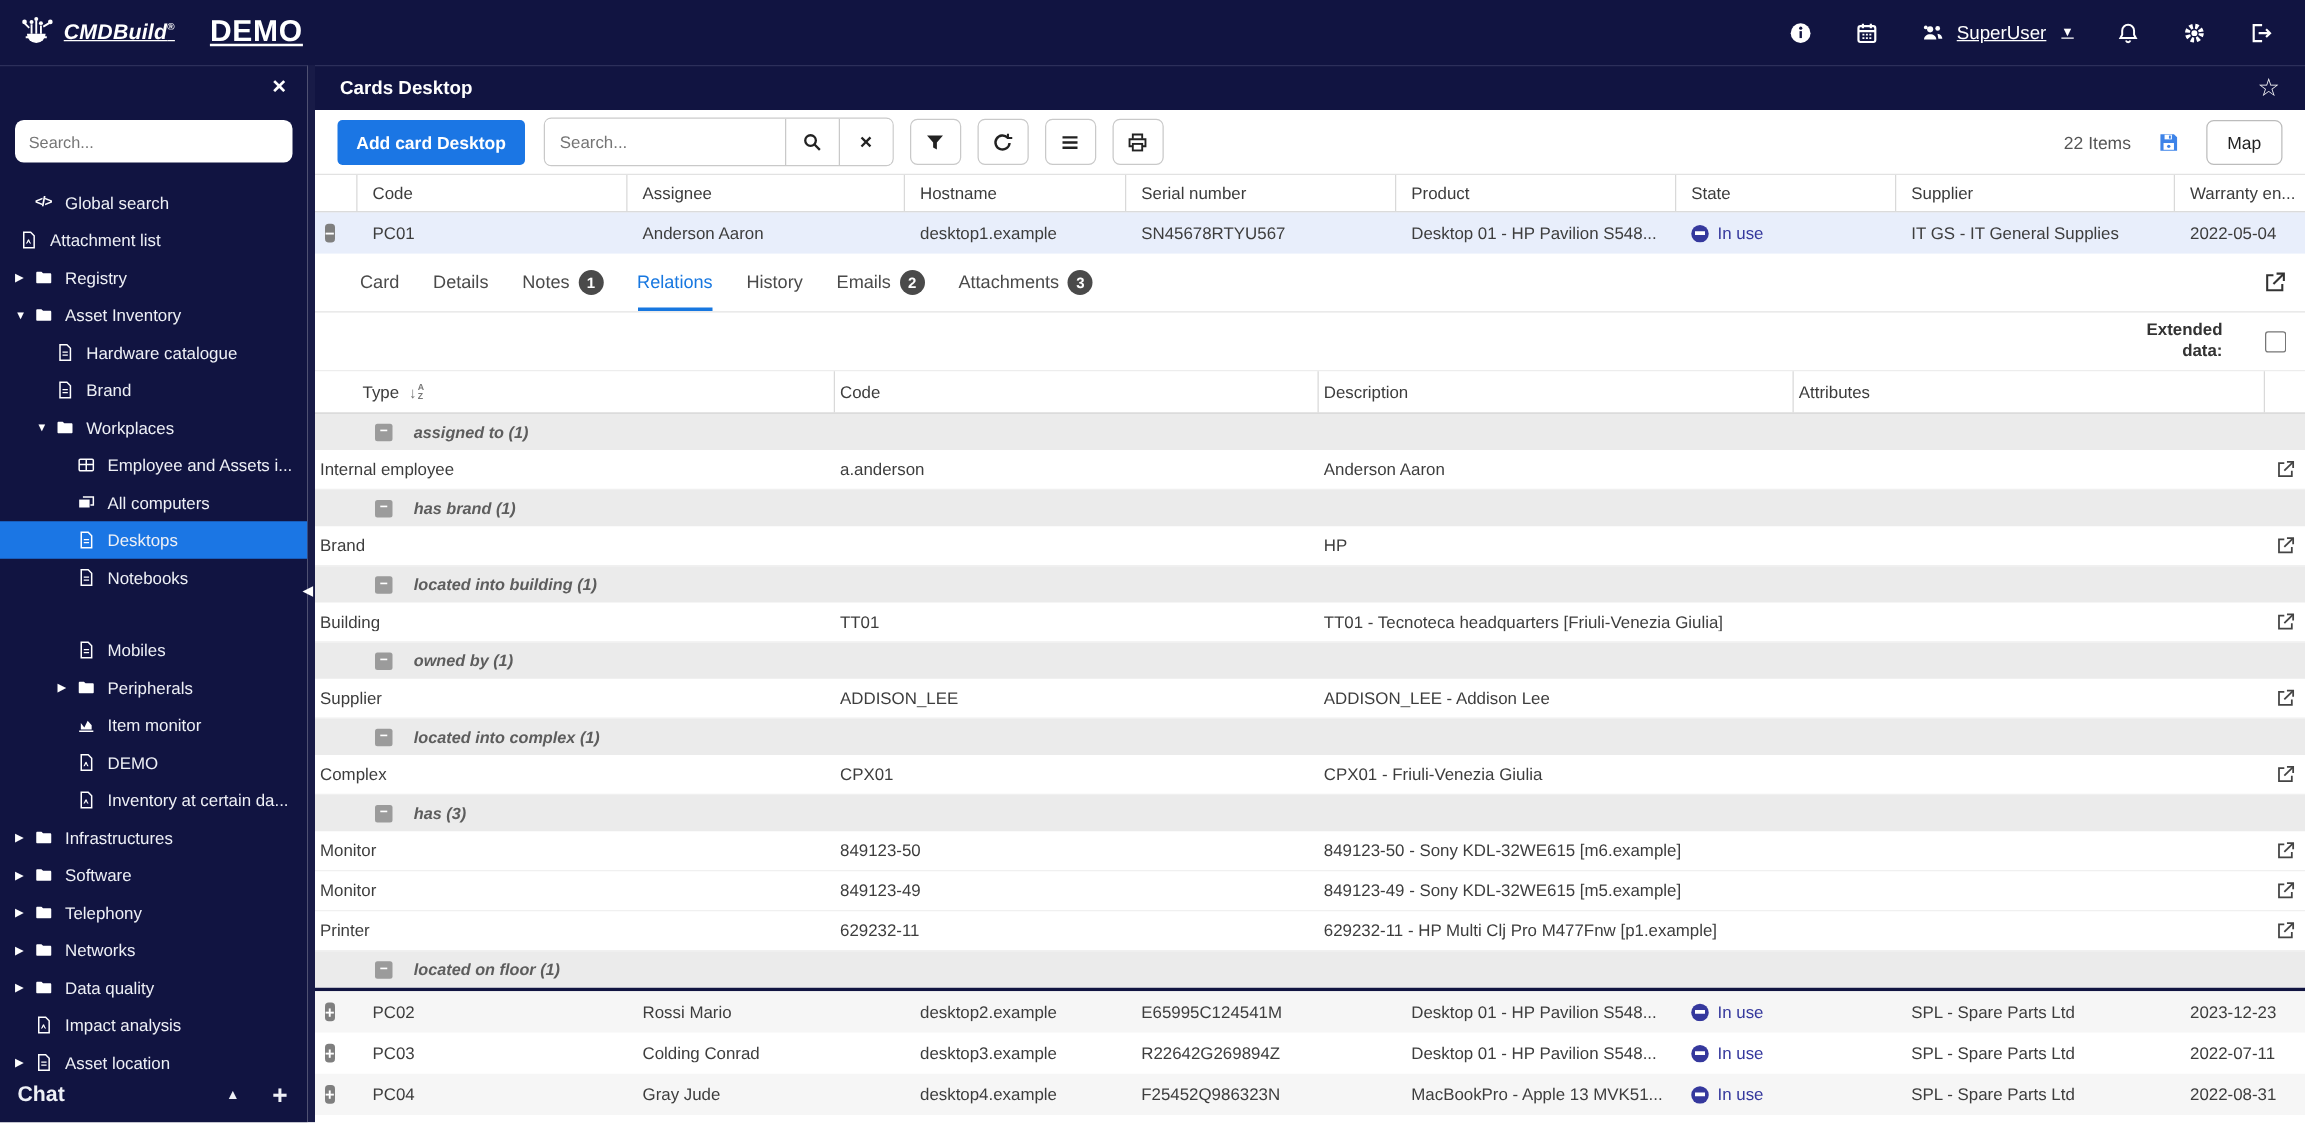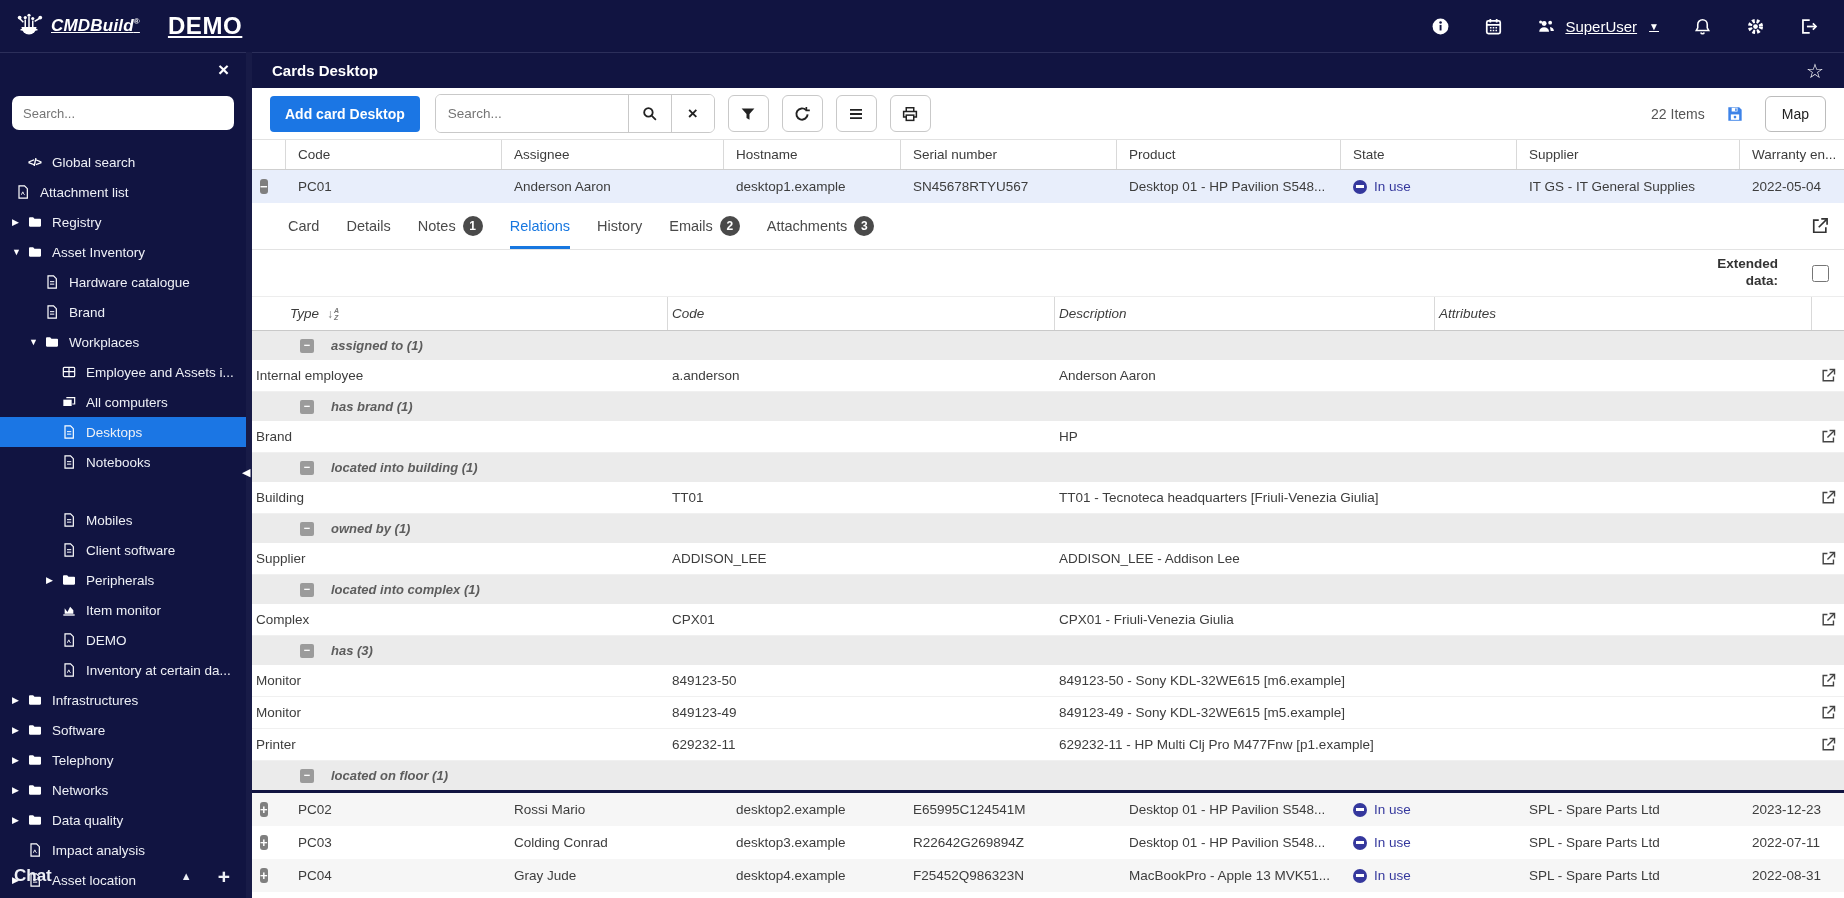--- a/index.html
+++ b/index.html
@@ -93,21 +93,21 @@
   .tab{display:flex;align-items:center;gap:7px;height:100%;cursor:pointer;}
   .tab.active{color:#1777e0;box-shadow:inset 0 -3px 0 #1777e0;}
   .badge{width:20px;height:20px;border-radius:50%;background:#4a4a4a;color:#fff;font-size:12px;
          display:flex;align-items:center;justify-content:center;font-weight:bold;}
   .tab-ext{margin-left:auto;margin-right:14px;color:#333;width:20px;height:20px;display:inline-flex;cursor:pointer;}
   .tab-ext svg{width:100%;height:100%;}
   .ext-row{height:46px;display:flex;align-items:center;justify-content:flex-end;padding-right:12px;}
   .ext-label{font-weight:bold;font-size:13.5px;width:88px;line-height:1.25;color:#333;text-align:right;}
   .ext-check{width:17px;height:17px;margin-left:34px;cursor:pointer;accent-color:#1777e0;}
   .rel-head{display:grid;height:33px;align-items:stretch;font-size:13.5px;color:#3c3c3c;
-            border-bottom:1px solid #c9c9c9;border-top:1px solid #ededed;font-style:italic;}
+            border-bottom:1px solid #c9c9c9;border-top:1px solid #ededed;}
   .rh-cell{padding-left:4px;border-right:1px solid #d9d9d9;display:flex;align-items:center;gap:8px;cursor:pointer;}
   .rh-cell:first-child{padding-left:38px;}
   .rh-cell:last-child{border-right:none;}
   .sort-ic{display:inline-flex;align-items:center;color:#777;}
   .sort-ic .ar{font-size:12px;}
   .sort-ic .az{font-size:7px;line-height:1;display:inline-block;margin-left:1px;font-weight:bold;}
   .grp{height:29px;background:#ebebeb;display:flex;align-items:center;font-size:13px;color:#5d5d5d;
        font-weight:bold;font-style:italic;cursor:pointer;}
   .grp-box{width:14px;height:14px;border-radius:2px;background:#9b9b9b;color:#fff;font-size:11px;
            line-height:13px;text-align:center;margin-left:48px;margin-right:17px;font-style:normal;}
@@ -298,30 +298,20 @@
           <span class="tw-arrow"></span>
           <span class="tw-icon">
             <svg viewBox="0 0 24 24" fill="none" stroke="currentColor" stroke-width="1.8">
               <path d="M6 2.8h8.3L18.5 7v14.2H6z"></path>
               <path d="M9 11.5h6.4M9 15.2h6.4" stroke-width="1.5"></path>
             </svg>
           </span>
           <span>Mobiles</span>
         </div>
         <div class="tree-item" style="padding-left: 46px;">
-          <span class="tw-arrow"></span>
-          <span class="tw-icon">
-            <svg viewBox="0 0 24 24" fill="none" stroke="currentColor" stroke-width="1.8">
-              <path d="M6 2.8h8.3L18.5 7v14.2H6z"></path>
-              <path d="M9 11.5h6.4M9 15.2h6.4" stroke-width="1.5"></path>
-            </svg>
-          </span>
-          <span>Client software</span>
-        </div>
-        <div class="tree-item" style="padding-left: 46px;">
           <span class="tw-arrow">▶</span>
           <span class="tw-icon">
             <svg viewBox="0 0 24 24">
               <path d="M3 6.3c0-.7.6-1.3 1.3-1.3h4.9l2 2h8.5c.7 0 1.3.6 1.3 1.3v9.4c0 .7-.6 1.3-1.3 1.3H4.3c-.7 0-1.3-.6-1.3-1.3z" fill="currentColor"></path>
             </svg>
           </span>
           <span>Peripherals</span>
         </div>
         <div class="tree-item" style="padding-left: 46px;">
           <span class="tw-arrow"></span>

